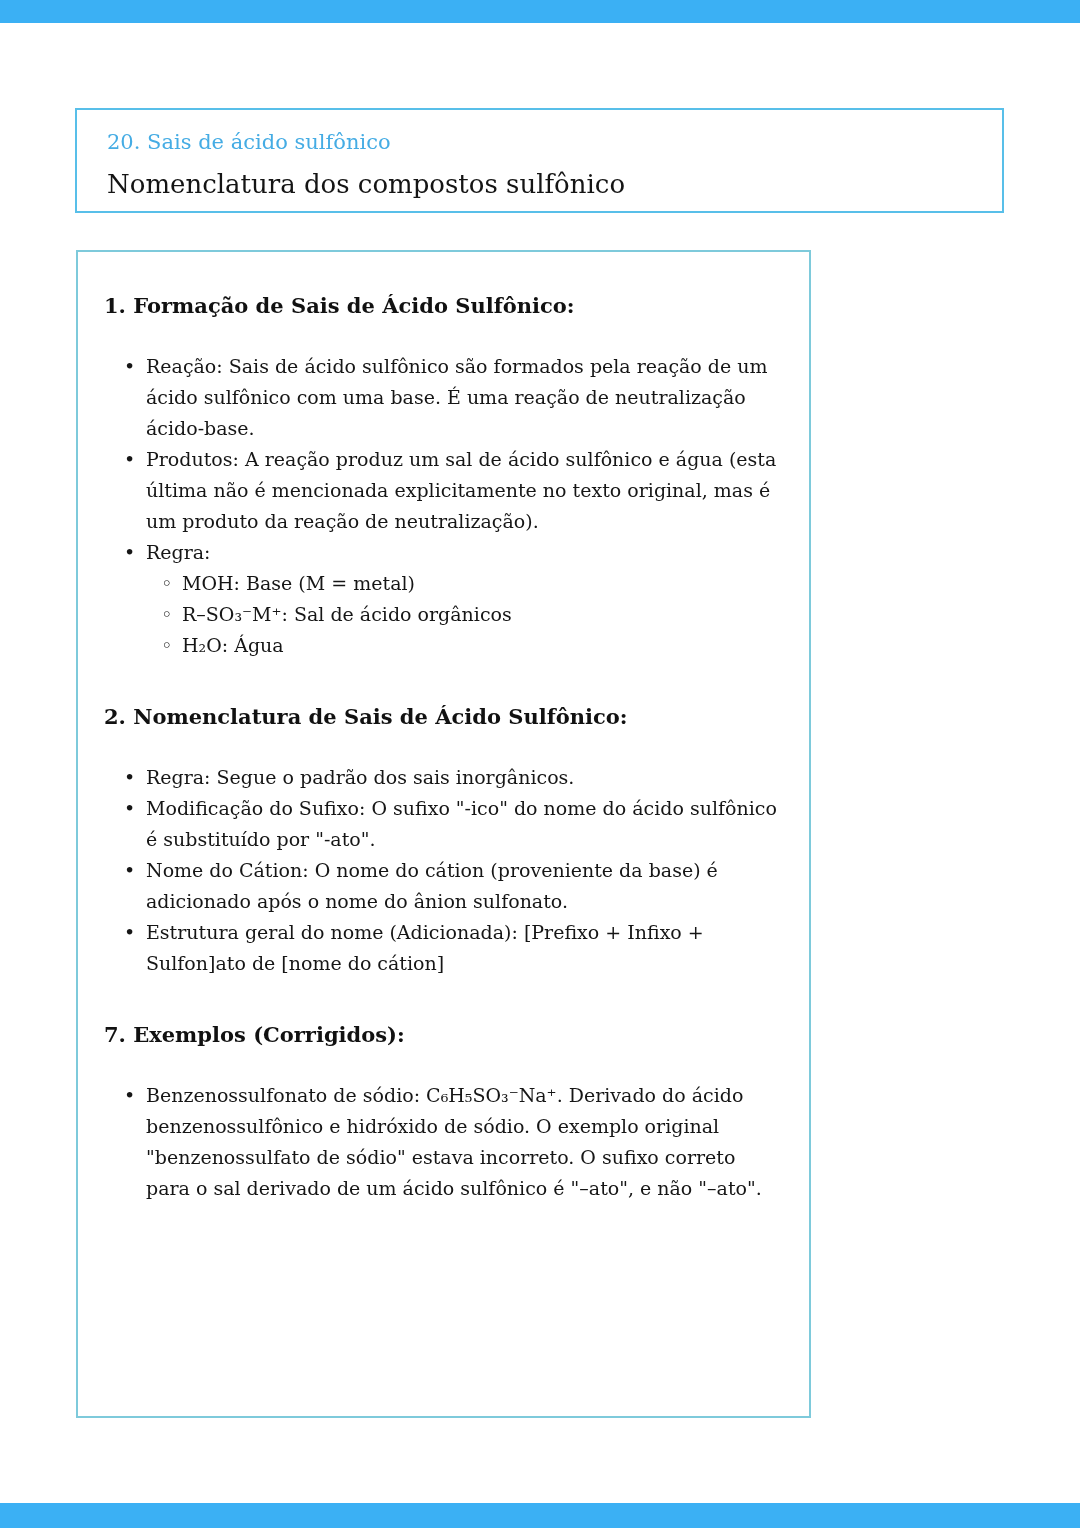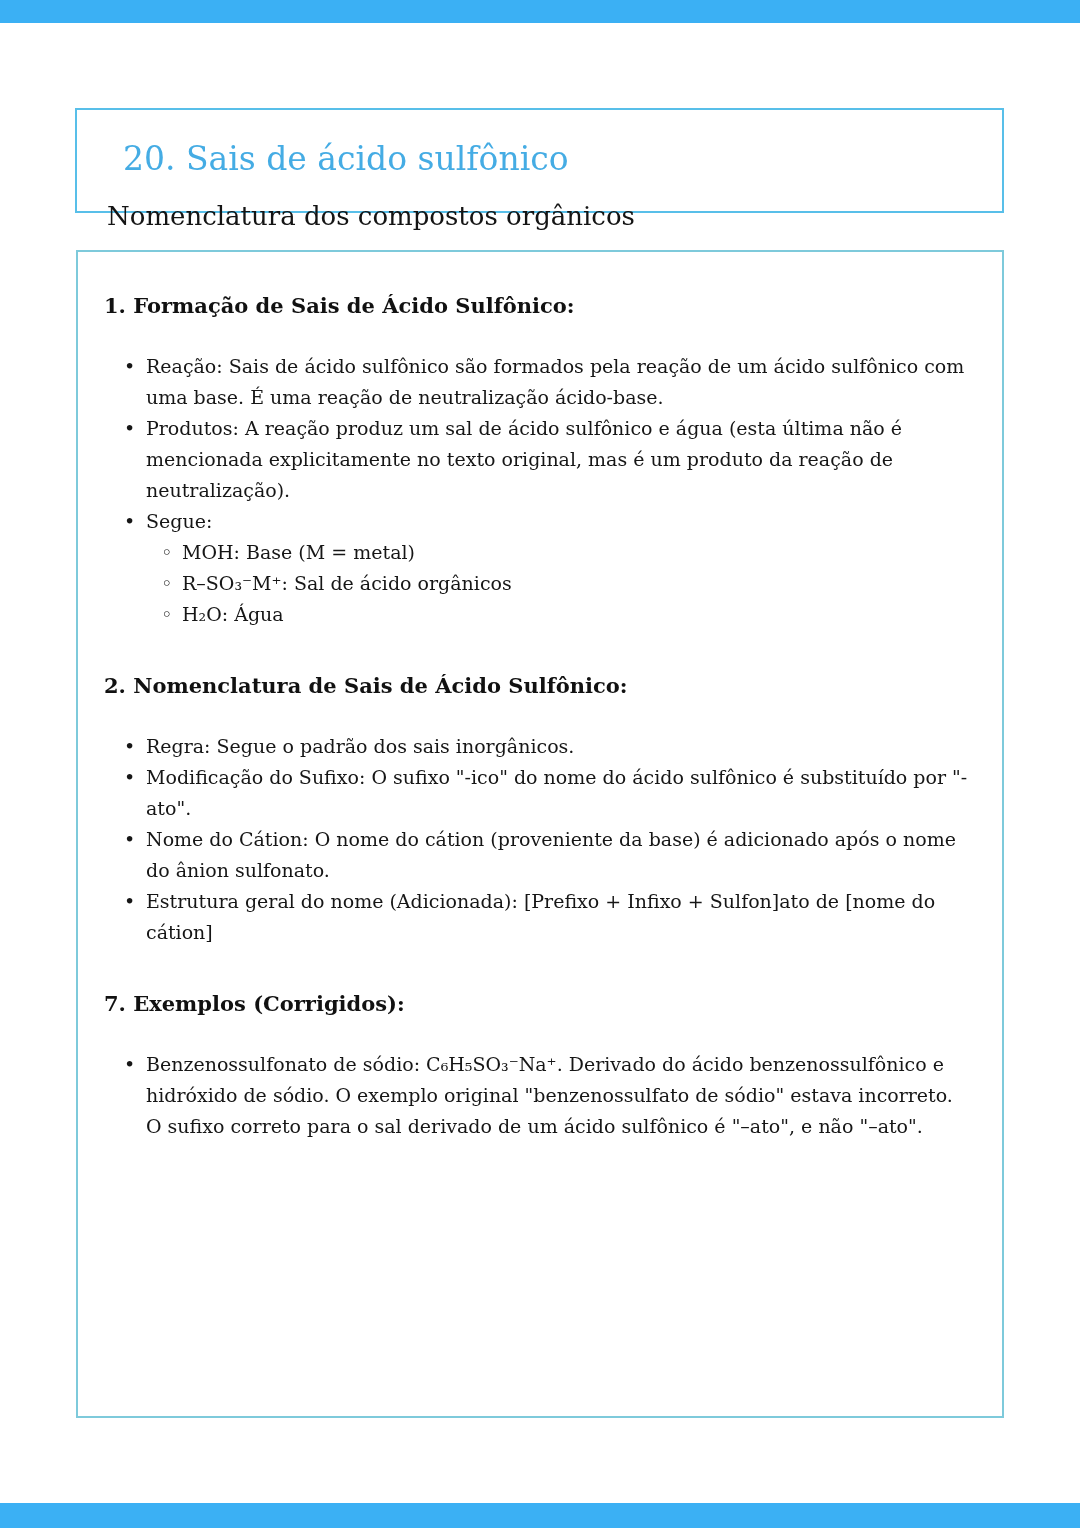--- a/index.html
+++ b/index.html
@@ -21,37 +21,37 @@
   .header-box {
     box-sizing: border-box;
     width: 929px;
     height: 105px;
     margin: 85px 0 0 75px;
     border: 2px solid #58bfe9;
     background: #ffffff;
     padding: 10px 30px 0 30px;
   }
   .page-title {
-    margin: 16px;
-    font-size: 33px;
+    margin: 0;
+    font-size: 21px;
     line-height: 45px;
     font-weight: normal;
     color: #45ace4;
   }
   .page-subtitle {
     margin: 0;
     font-size: 26px;
     line-height: 38px;
     font-weight: normal;
     color: #141414;
   }
 
   .content-box {
     box-sizing: border-box;
-    width: 928px;
+    width: 735px;
     height: 1168px;
     margin: 37px 0 0 76px;
     border: 2px solid #7ecadb;
     background: #ffffff;
     padding: 38px 30px 0 26px;
   }
   .section-heading {
     margin: 40px 0 30px 0;
     font-size: 21px;
     line-height: 31px;
@@ -87,31 +87,31 @@
     top: 0;
   }
 </style>
 </head>
 <body>
 
 <div class="accent-bar top"></div>
 
 <div class="header-box">
   <h1 class="page-title">20. Sais de ácido sulfônico</h1>
-  <h2 class="page-subtitle">Nomenclatura dos compostos orgânicos</h2>
+  <h2 class="page-subtitle">Nomenclatura dos compostos sulfônico</h2>
 </div>
 
 <div class="content-box">
 
   <h3 class="section-heading first">1. Formação de Sais de Ácido Sulfônico:</h3>
   <ul class="main-list">
     <li><span>Reação: Sais de ácido sulfônico são formados pela reação de um ácido sulfônico com uma base. É uma reação de neutralização ácido-base.</span></li>
     <li><span>Produtos: A reação produz um sal de ácido sulfônico e água (esta última não é mencionada explicitamente no texto original, mas é um produto da reação de neutralização).</span></li>
     <li>
-      <span>Segue:</span>
+      <span>Regra:</span>
       <ul class="sub-list">
         <li><span>MOH: Base (M = metal)</span></li>
         <li><span>R–SO₃⁻M⁺: Sal de ácido orgânicos</span></li>
         <li><span>H₂O: Água</span></li>
       </ul>
     </li>
   </ul>
 
   <h3 class="section-heading">2. Nomenclatura de Sais de Ácido Sulfônico:</h3>
   <ul class="main-list">

